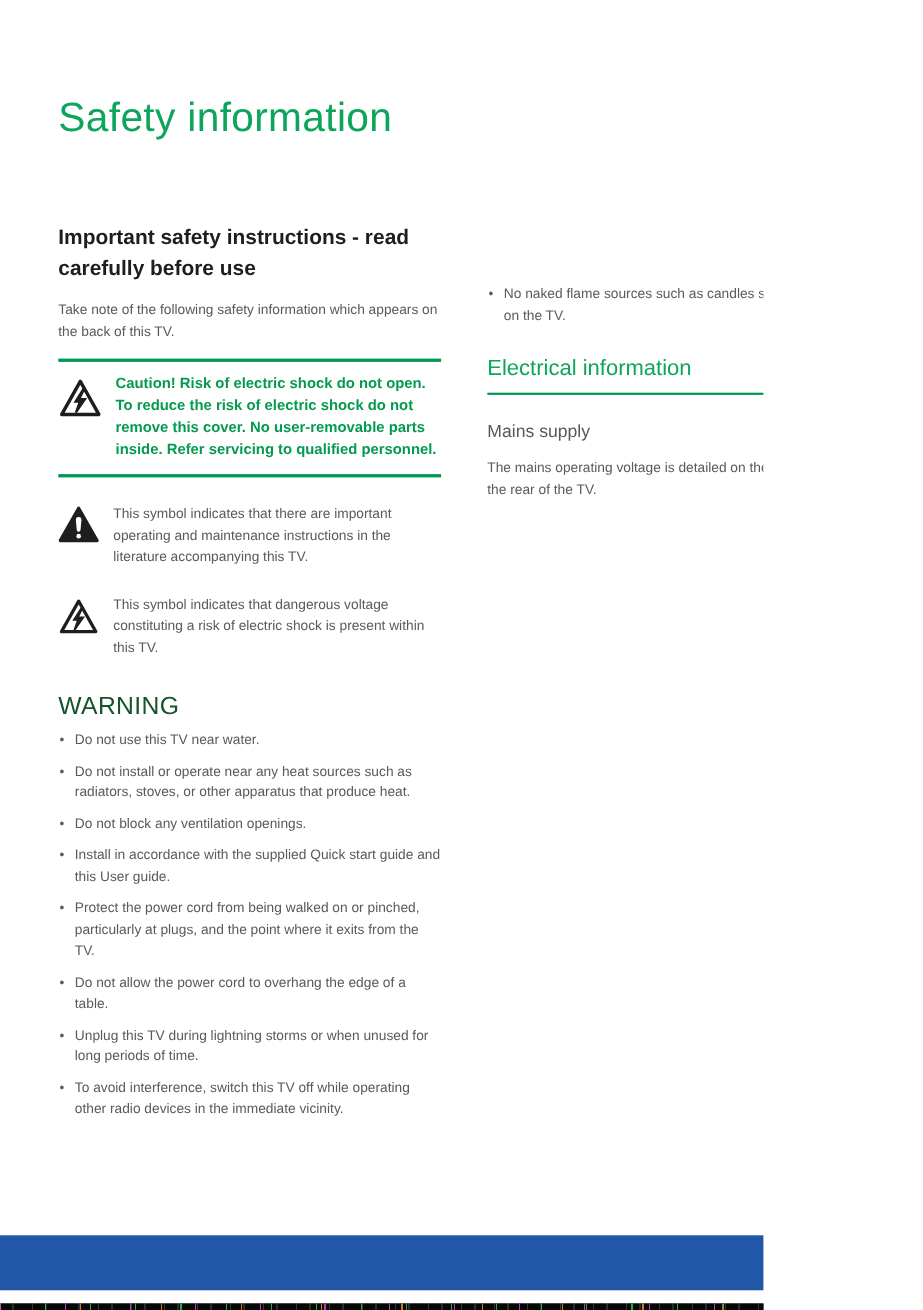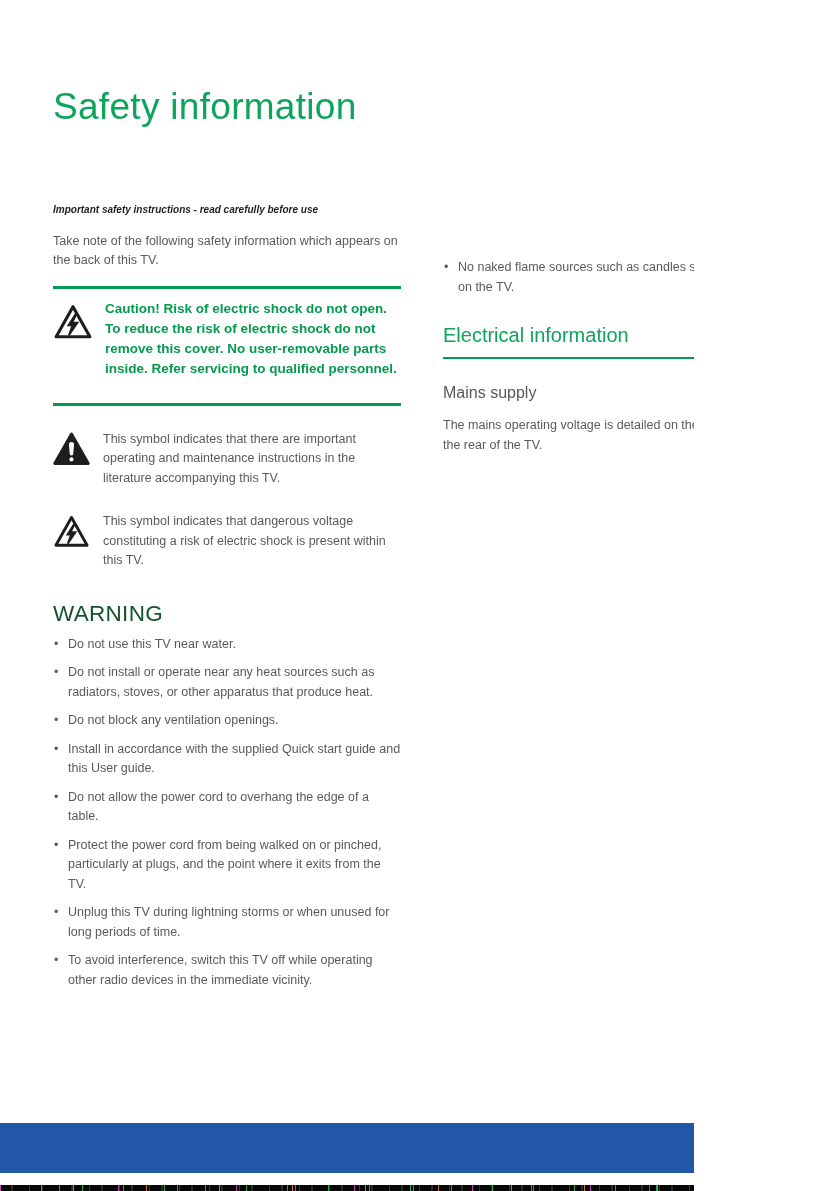--- a/index.html
+++ b/index.html
@@ -21,33 +21,32 @@
   .page-title{
     position:absolute;left:53px;top:86px;
     font-size:37px;font-weight:400;letter-spacing:.3px;
     color:var(--green);margin:0;
   }
   .col{position:absolute;width:348px;}
   .col-left{left:53px;top:203px;}
   .col-right{left:443px;top:258px;}
 
   .section-heading-bold{
-    margin:0;font-size:10px;font-weight:bold;color:var(--dark);
+    margin:0;font-size:19px;font-weight:bold;color:var(--dark);
     line-height:1.45;
-    font-style:italic;
   }
   p.body{
     margin:14px 0 0 0;font-size:12.5px;color:var(--body);line-height:19.5px;
   }
 
   .caution-box{
     margin-top:15px;
     border-top:3px solid var(--green-rule);
     border-bottom:3px solid var(--green-rule);
-    padding:10px 0 24px 0;
+    padding:10px 0 12px 0;
     display:flex;gap:12px;align-items:flex-start;
   }
   .caution-box .icon{flex:0 0 40px;margin-top:4px;}
   .caution-text{
     font-size:13.5px;font-weight:bold;color:var(--green-caution);
     line-height:20px;
   }
 
   .symbol-row{display:flex;gap:13px;margin-top:24px;align-items:flex-start;}
   .symbol-row .icon{flex:0 0 37px;margin-top:2px;}
@@ -138,22 +137,22 @@
       <span class="symbol-text">This symbol indicates that dangerous voltage constituting a risk of electric shock is present within this TV.</span>
     </div>
 
     <h3 class="warning-heading">WARNING</h3>
 
     <ul class="bullets">
       <li>Do not use this TV near water.</li>
       <li>Do not install or operate near any heat sources such as radiators, stoves, or other apparatus that produce heat.</li>
       <li>Do not block any ventilation openings.</li>
       <li>Install in accordance with the supplied Quick start guide and this User guide.</li>
+      <li>Protect the power cord from being walked on or pinched, particularly at plugs, and the point where it exits from the TV.</li>
       <li>Do not allow the power cord to overhang the edge of a table.</li>
-      <li>Protect the power cord from being walked on or pinched, particularly at plugs, and the point where it exits from the TV.</li>
       <li>Unplug this TV during lightning storms or when unused for long periods of time.</li>
       <li>To avoid interference, switch this TV off while operating other radio devices in the immediate vicinity.</li>
     </ul>
 
   </div>
 
   <div class="col col-right">
 
     <ul class="bullets single">
       <li>No naked flame sources such as candles should be placed on the TV.</li>

